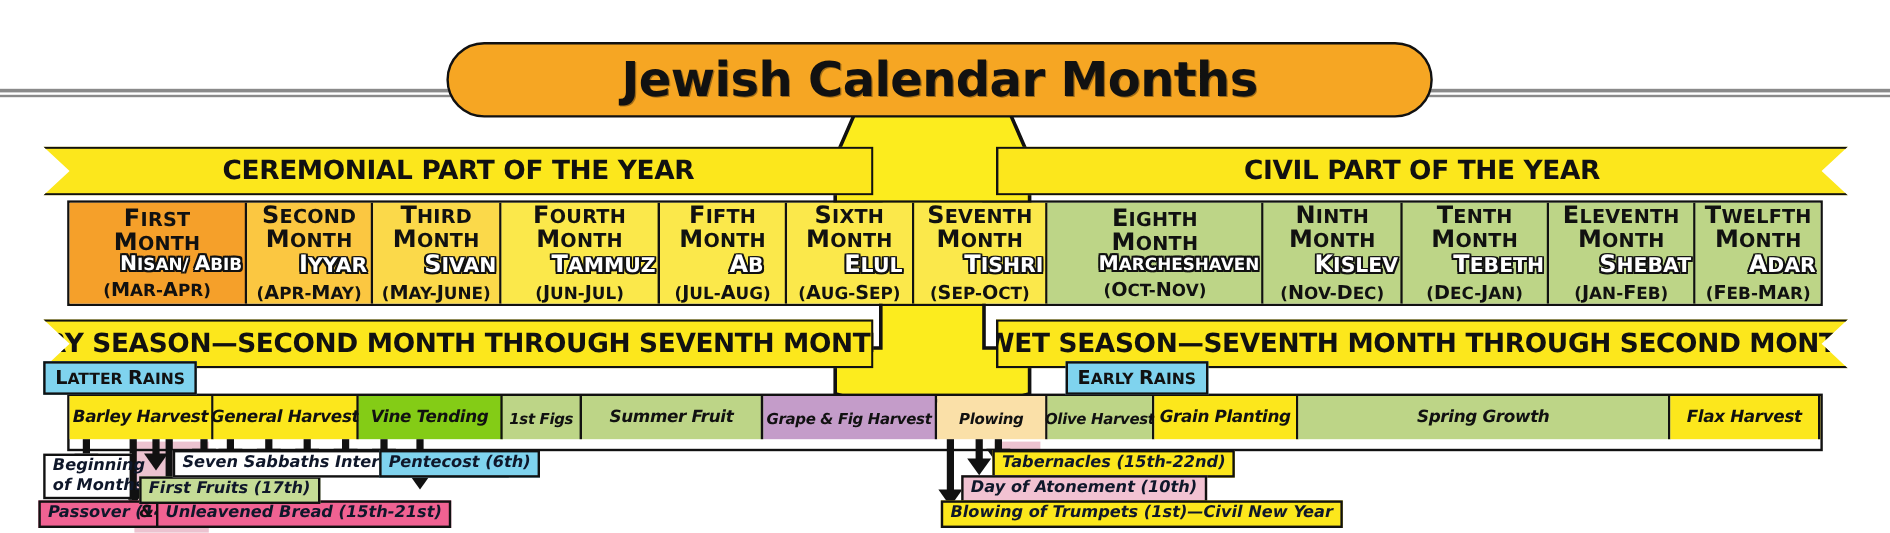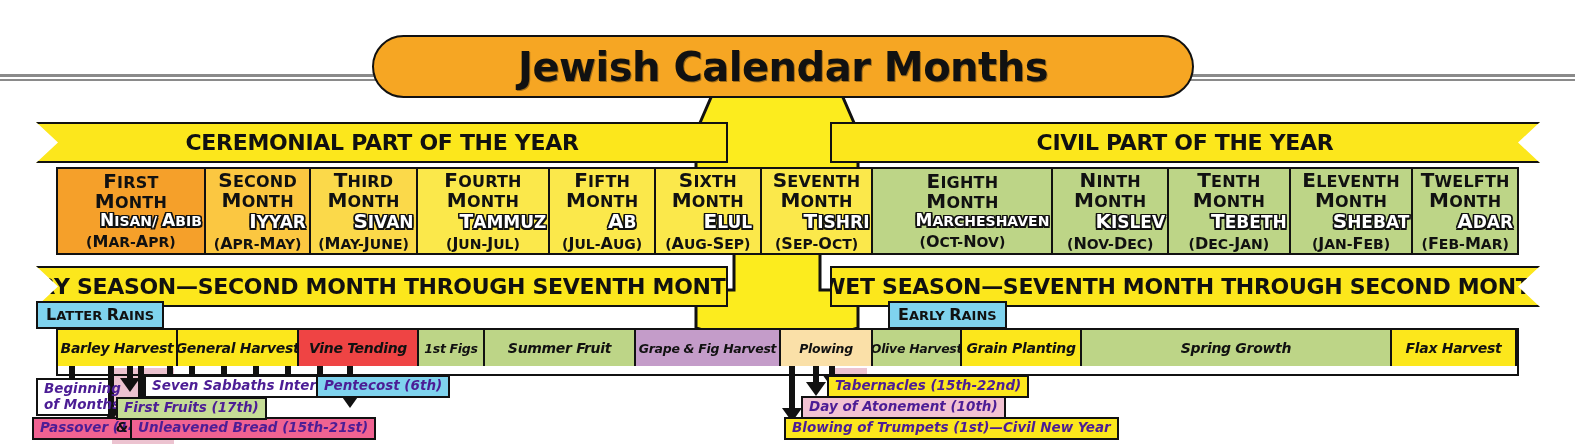--- a/index.html
+++ b/index.html
@@ -134,21 +134,21 @@
     width:0; height:0;
     border-left:10px solid transparent;
     border-right:10px solid transparent;
     border-top:14px solid #111;
   }
 
   
   .callout {
     position:absolute; z-index:26; border:2px solid #111;
     font-family:"DejaVu Sans", sans-serif; font-weight:bold;
-    font-style:italic; font-size:13.5px; color:#4c1d95;
+    font-style:italic; font-size:13.5px; color:#0f172a;
     padding:1px 6px 2px 6px; white-space:nowrap; line-height:1.15;
   }
   .callout.white { background:#ffffff; }
   .callout.pink  { background:#F06292; }
   .callout.pink-l{ background:#F2C2D2; }
   .callout.green { background:#C5DC96; }
   .callout.blue  { background:#7FD3EE; }
   .callout.yellow{ background:#FCE71C; }
   .amp {
     position:absolute; z-index:26;
@@ -263,21 +263,21 @@
   <div class="shade" style="left:112px;top:368px;width:62px;height:76px;"></div>
   <div class="shade" style="left:829px;top:368px;width:38px;height:44px;"></div>
 
   <div class="activities" id="activity-band">
       <div class="act" style="left: 0px; width: 120px; background: rgb(252, 231, 28);">
         <span>Barley Harvest</span>
       </div>
       <div class="act" style="left: 120px; width: 121px; background: rgb(252, 231, 28);">
         <span>General Harvest</span>
       </div>
-      <div class="act" style="left: 241px; width: 120px; background: #ef4444;">
+      <div class="act" style="left: 241px; width: 120px; background: #84cc16;">
         <span>Vine Tending</span>
       </div>
       <div class="act" style="left: 361px; width: 66px; background: rgb(189, 213, 135);">
         <span class="sm">1st Figs</span>
       </div>
       <div class="act" style="left: 578px; width: 145px; background: rgb(196, 156, 201);">
         <span class="sm">Grape &amp; Fig Harvest</span>
       </div>
       <div class="act" style="left: 427px; width: 151px; background: rgb(189, 213, 135);">
         <span>Summer Fruit</span>

